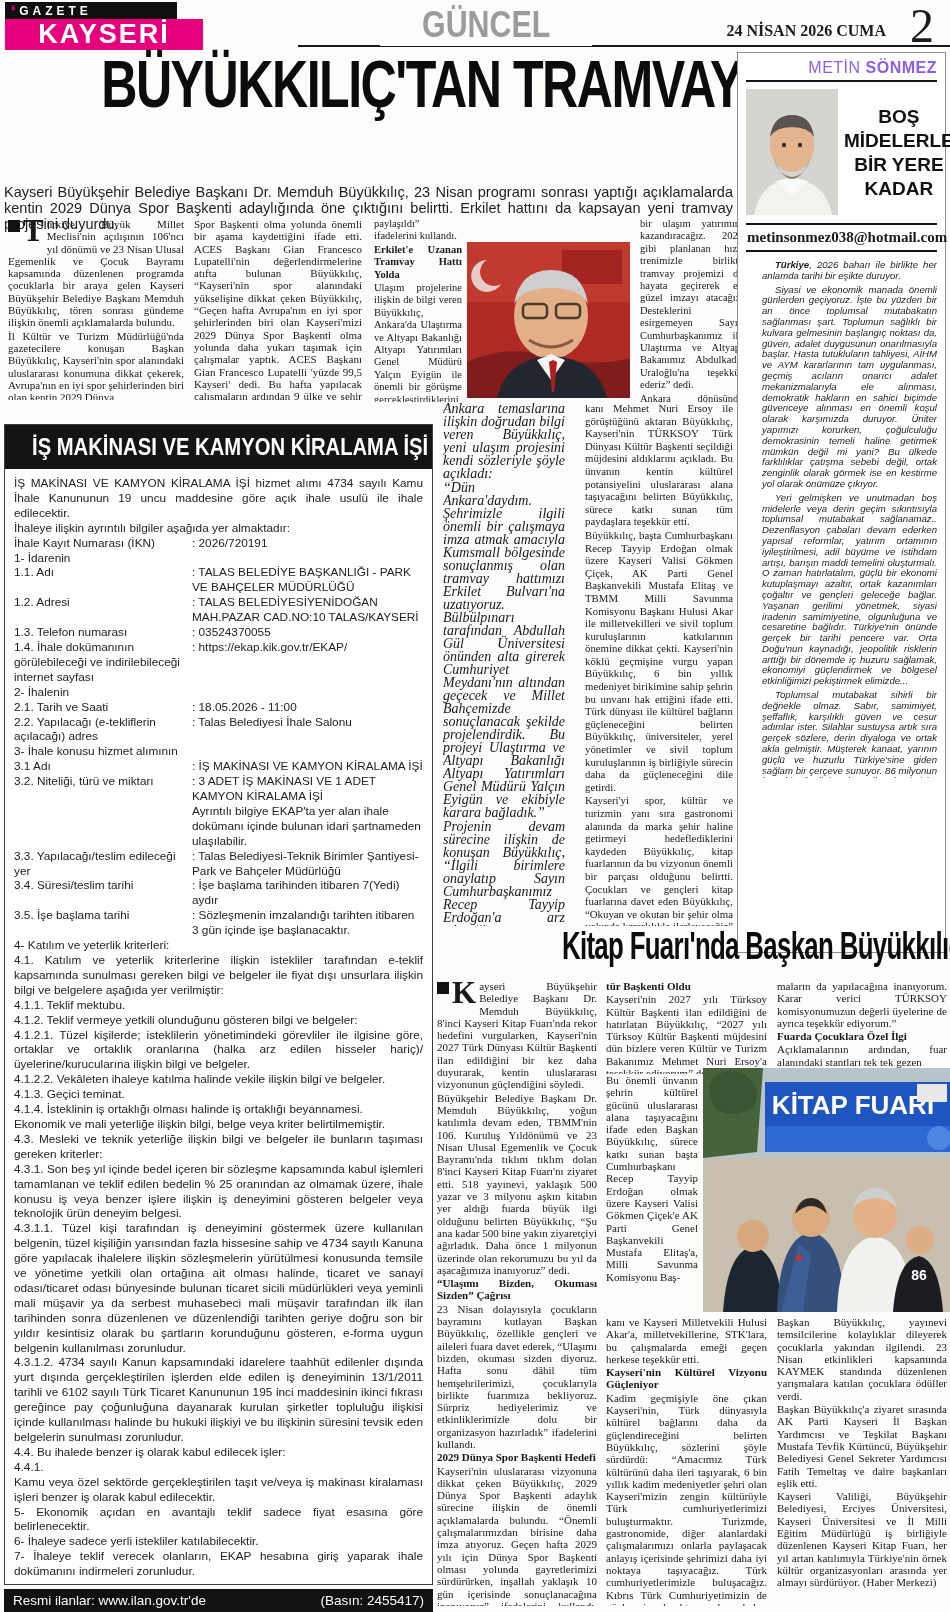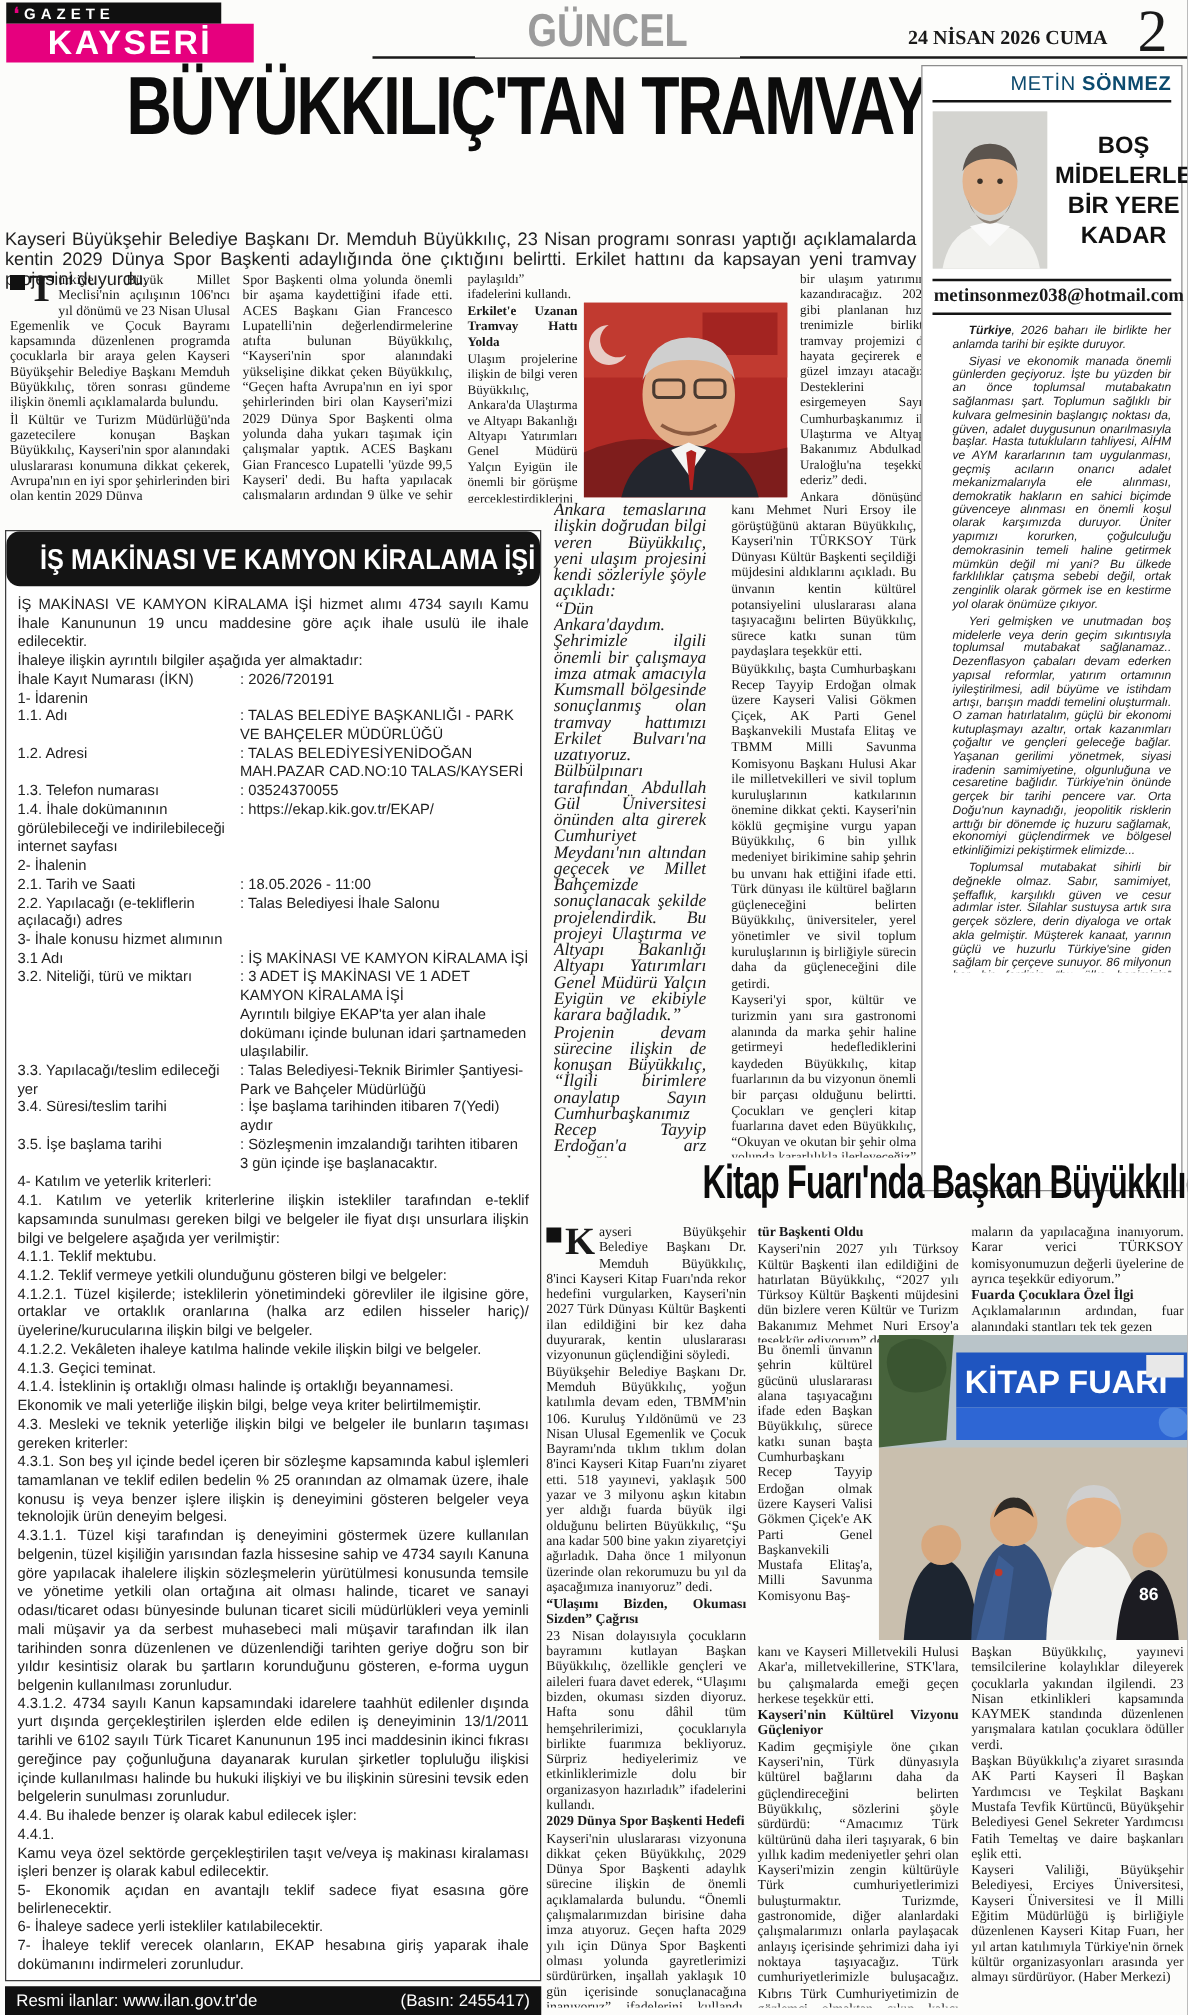--- a/index.html
+++ b/index.html
@@ -40,35 +40,35 @@
   .lead-marker{float:left;width:12px;height:12px;background:#111;margin:2px 3px 0 0;}
   .dropcap{float:left;font-weight:bold;font-size:31px;line-height:26px;margin:0 3px 0 0;}
   
   .photoA{position:absolute;left:467px;top:242px;width:163px;height:156px;}
   .photoB{position:absolute;left:703px;top:1068px;width:247px;height:244px;}
   svg{display:block;}
   
   .colbox{position:absolute;left:737px;top:52px;width:209px;height:901px;border:1px solid #8d8d8d;
           background:#fff;box-sizing:border-box;padding:6px 8px;font-family:"Liberation Sans",sans-serif;}
   .colbox-name{text-align:right;font-size:16px;letter-spacing:.5px;border-bottom:2px solid #141414;
-               padding-bottom:3px;color:#0c4a6e;}
+               padding-bottom:3px;color:#8b5cf6;}
   .colbox-name b{font-weight:bold;}
   .colbox-row{display:flex;gap:6px;margin-top:7px;}
   .colbox-photo{width:92px;height:126px;flex:0 0 auto;}
   .colbox-title{flex:1;text-align:center;font-weight:bold;font-size:19px;line-height:24px;padding-top:16px;color:#111;}
   .colbox-email{border-top:2px solid #141414;border-bottom:2px solid #141414;margin-top:8px;
                 font-family:"Liberation Serif",serif;font-weight:bold;font-size:15px;padding:4px 1px;}
   .colbox-body{margin-top:8px;font-size:9.6px;line-height:10.8px;text-align:justify;color:#1d1d1d;
                height:518px;overflow:hidden;}
   .colbox-body p{margin:0 0 3px 16px;text-indent:13px;font-style:italic;}
   .colbox-body .lead b{font-weight:bold;}
   
   #tender{position:absolute;left:4px;top:424px;width:429px;height:1161px;border:1.5px solid #3d3d3d;
           box-sizing:border-box;background:#fff;overflow:hidden;}
-  .tender-head{background:#141414;color:#fff;text-align:center;padding:9px 12px 8px 0;border-radius:11px;}
+  .tender-head{background:#141414;color:#fff;text-align:center;padding:9px 12px 8px 0;}
   .tender-head span{display:inline-block;white-space:nowrap;transform:scaleX(0.88);
         font-family:"Liberation Sans",sans-serif;font-weight:bold;font-size:23px;}
   .tender-body{padding:7px 9px;font-family:"Liberation Sans",sans-serif;font-size:11.8px;
                line-height:14.9px;color:#222;}
   .trow{display:flex;}
   .trow span:empty{display:none;}
   .trow .lbl{flex:0 0 178px;}
   .trow .val{flex:1;white-space:pre-line;}
   .trow .txt{flex:1;text-align:justify;}
   #notice-footer{position:absolute;left:4px;top:1589px;width:429px;height:23px;background:#111;color:#fff;

